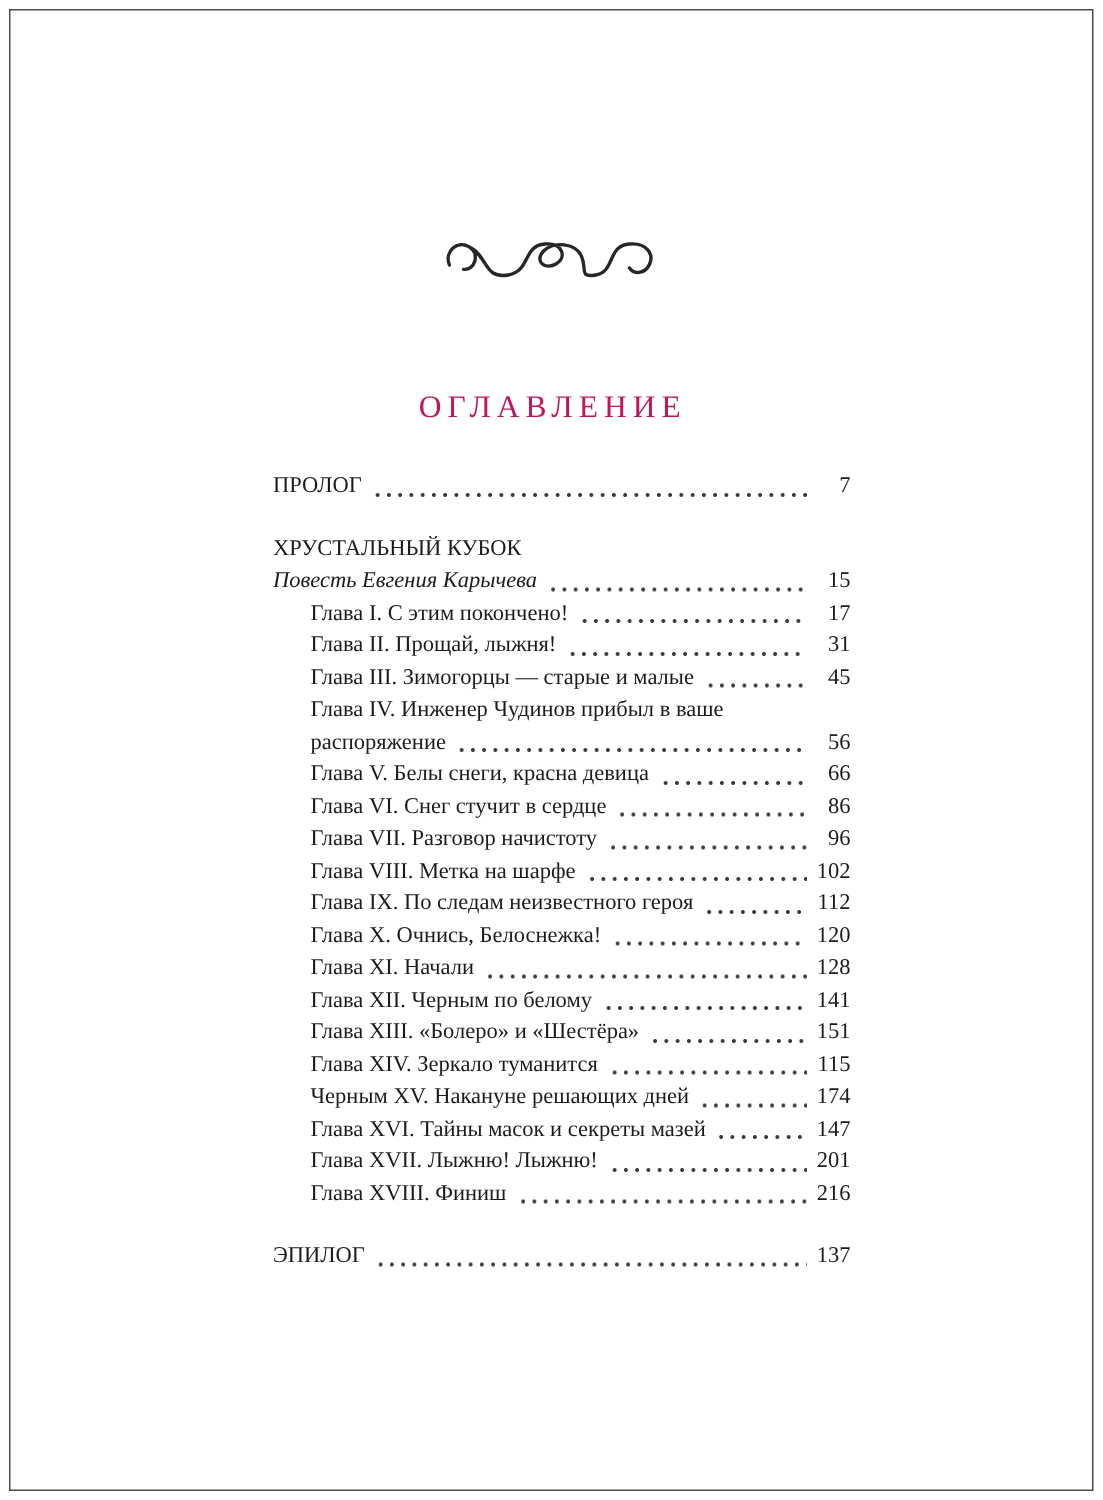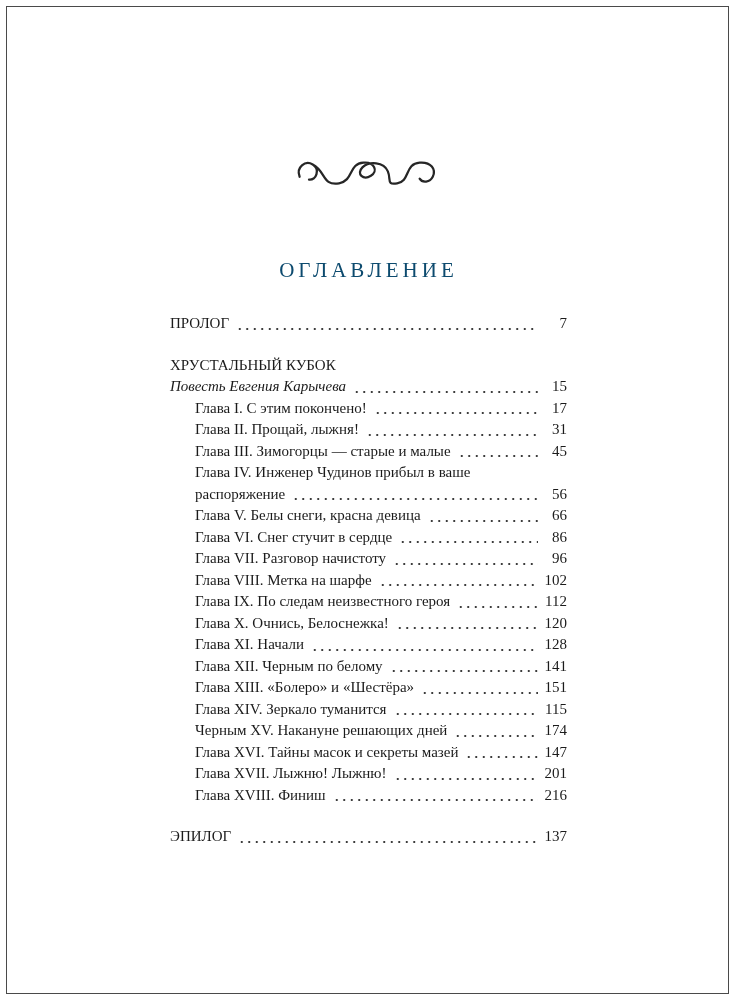--- a/index.html
+++ b/index.html
@@ -34,31 +34,32 @@
   .ornament-wrap svg {
     display: inline-block;
   }
   .title {
     margin: 56px 0 0 0;
     text-align: center;
     font-family: "Liberation Serif", serif;
     font-size: 21px;
     font-weight: normal;
     letter-spacing: 4px;
-    color: #0c4a6e;
+    color: #be185d;
   }
   .toc {
     margin-top: 30px;
     font-size: 15px;
     line-height: 21.5px;
     color: #1b1b1b;
   }
   .row {
     display: flex;
     align-items: baseline;
+    margin-left: 12px;
   }
   .row.gap {
     margin-top: 20px;
   }
   .row.indent {
     padding-left: 25px;
   }
   .row .text {
     white-space: nowrap;
     flex: 0 0 auto;

